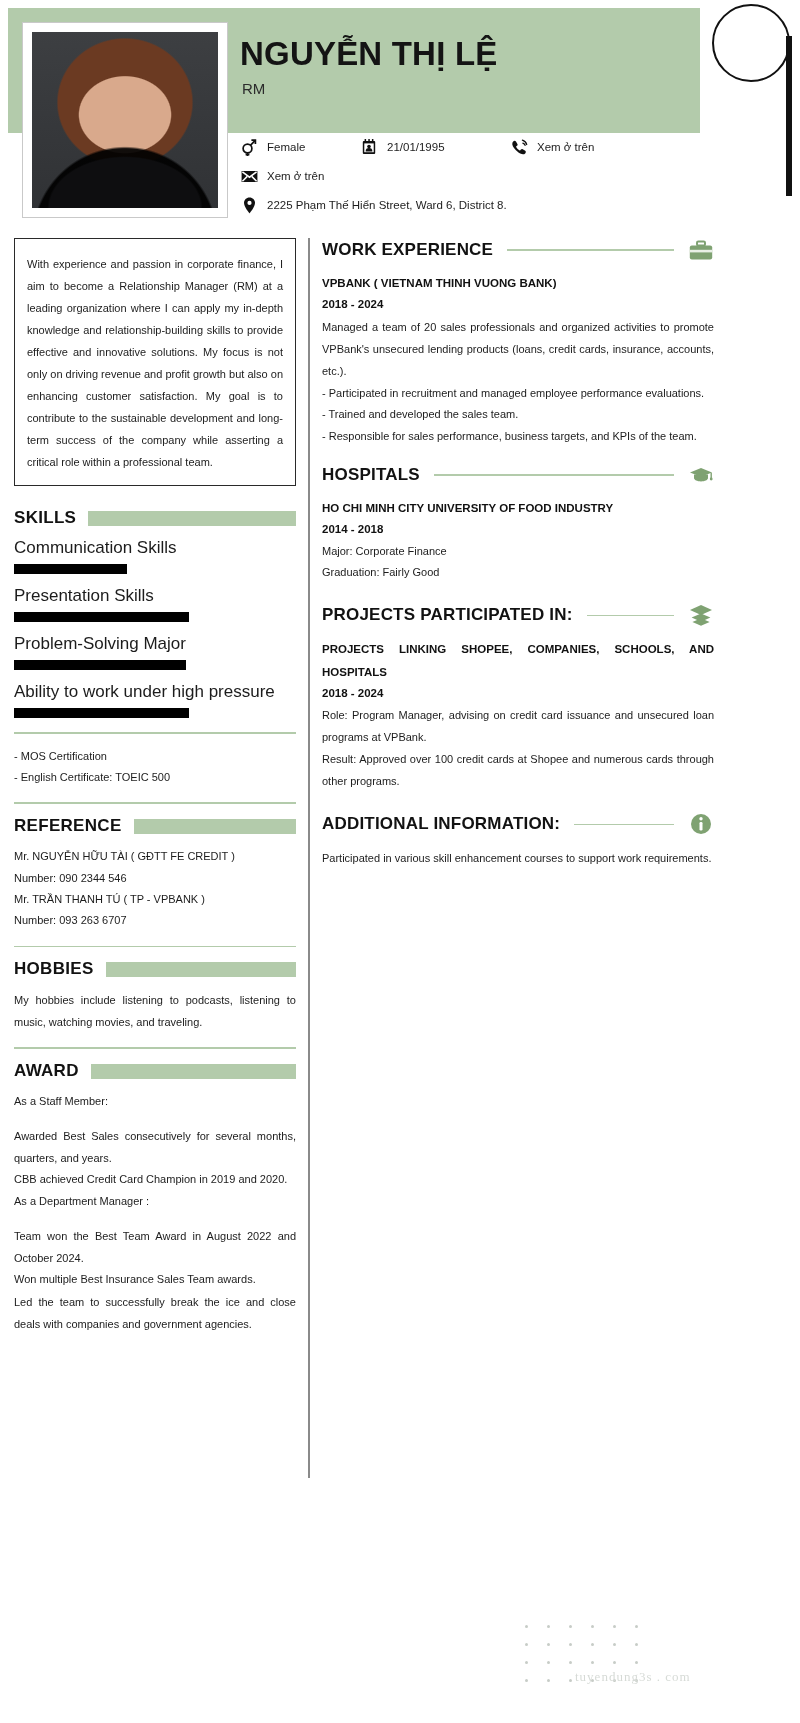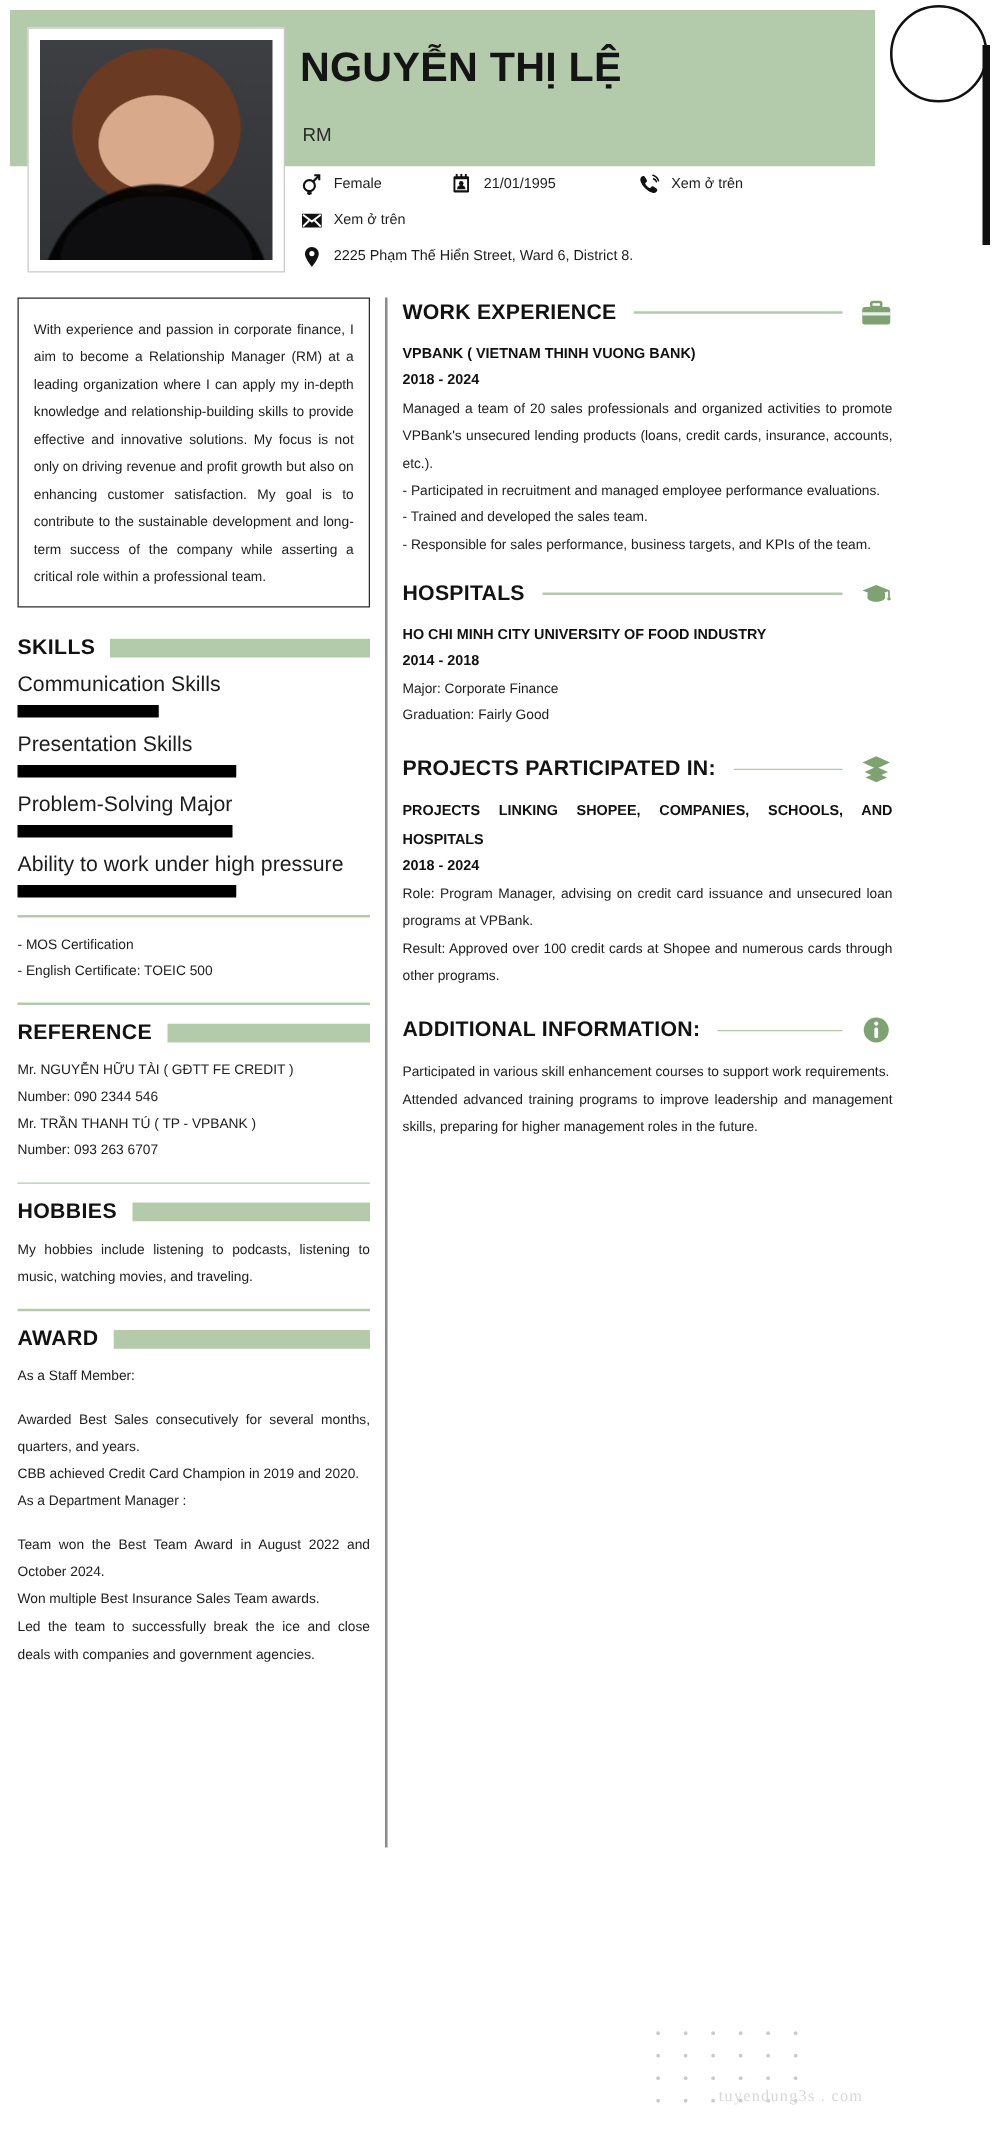--- a/index.html
+++ b/index.html
@@ -49,21 +49,21 @@
   .photo::after{
     content:""; position:absolute; left:0; right:0; bottom:0; height:34%;
     background: radial-gradient(ellipse 58% 120% at 50% 100%, #0e0e10 0 70%, rgba(14,14,16,0) 72%);
   }
   .name {
     position: absolute; left: 240px; top: 36px;
     font-size: 33px; font-weight: 700; letter-spacing: .2px;
     color: #141414; line-height: 1.08;
   }
   .role {
-    position: absolute; left: 242px; top: 100px;
+    position: absolute; left: 242px; top: 80px;
     font-size: 15px; color: #2b2b2b; font-weight: 400; text-align: right;
   }
   .contact-wrap {
     position:absolute; left: 240px; top: 138px; width: 470px;
   }
   .c-row { display:flex; align-items:center; margin-bottom: 11px; }
   .c-item { display:flex; align-items:center; }
   .c-ic {
     width: 18px; height: 18px; margin-right: 9px;
     display:inline-flex; align-items:center; justify-content:center;
@@ -373,21 +373,20 @@
         <div class="r-hd-rule"></div>
         <div class="r-hd-ic">
           <svg width="22" height="22" viewBox="0 0 22 22">
               <circle cx="11" cy="11" r="10" fill="#7fa272"></circle>
               <circle cx="11" cy="5.8" r="1.7" fill="#fff"></circle>
               <rect x="9.5" y="9" width="3" height="8.4" rx="1.2" fill="#fff"></rect>
             </svg>
         </div>
       </div>
       <div class="r-text">Participated in various skill enhancement courses to support work requirements.</div>
-      <div class="r-text">Attended advanced training programs to improve leadership and management skills, preparing for higher management roles in the future.</div>
     </div>
 
   </div>
 
   <div class="wm">
     <div class="wm-dots" id="wmdots">
         <span class="wm-dot" style="left: 0px; top: 0px;"></span>
         <span class="wm-dot" style="left: 22px; top: 0px;"></span>
         <span class="wm-dot" style="left: 44px; top: 0px;"></span>
         <span class="wm-dot" style="left: 66px; top: 0px;"></span>

